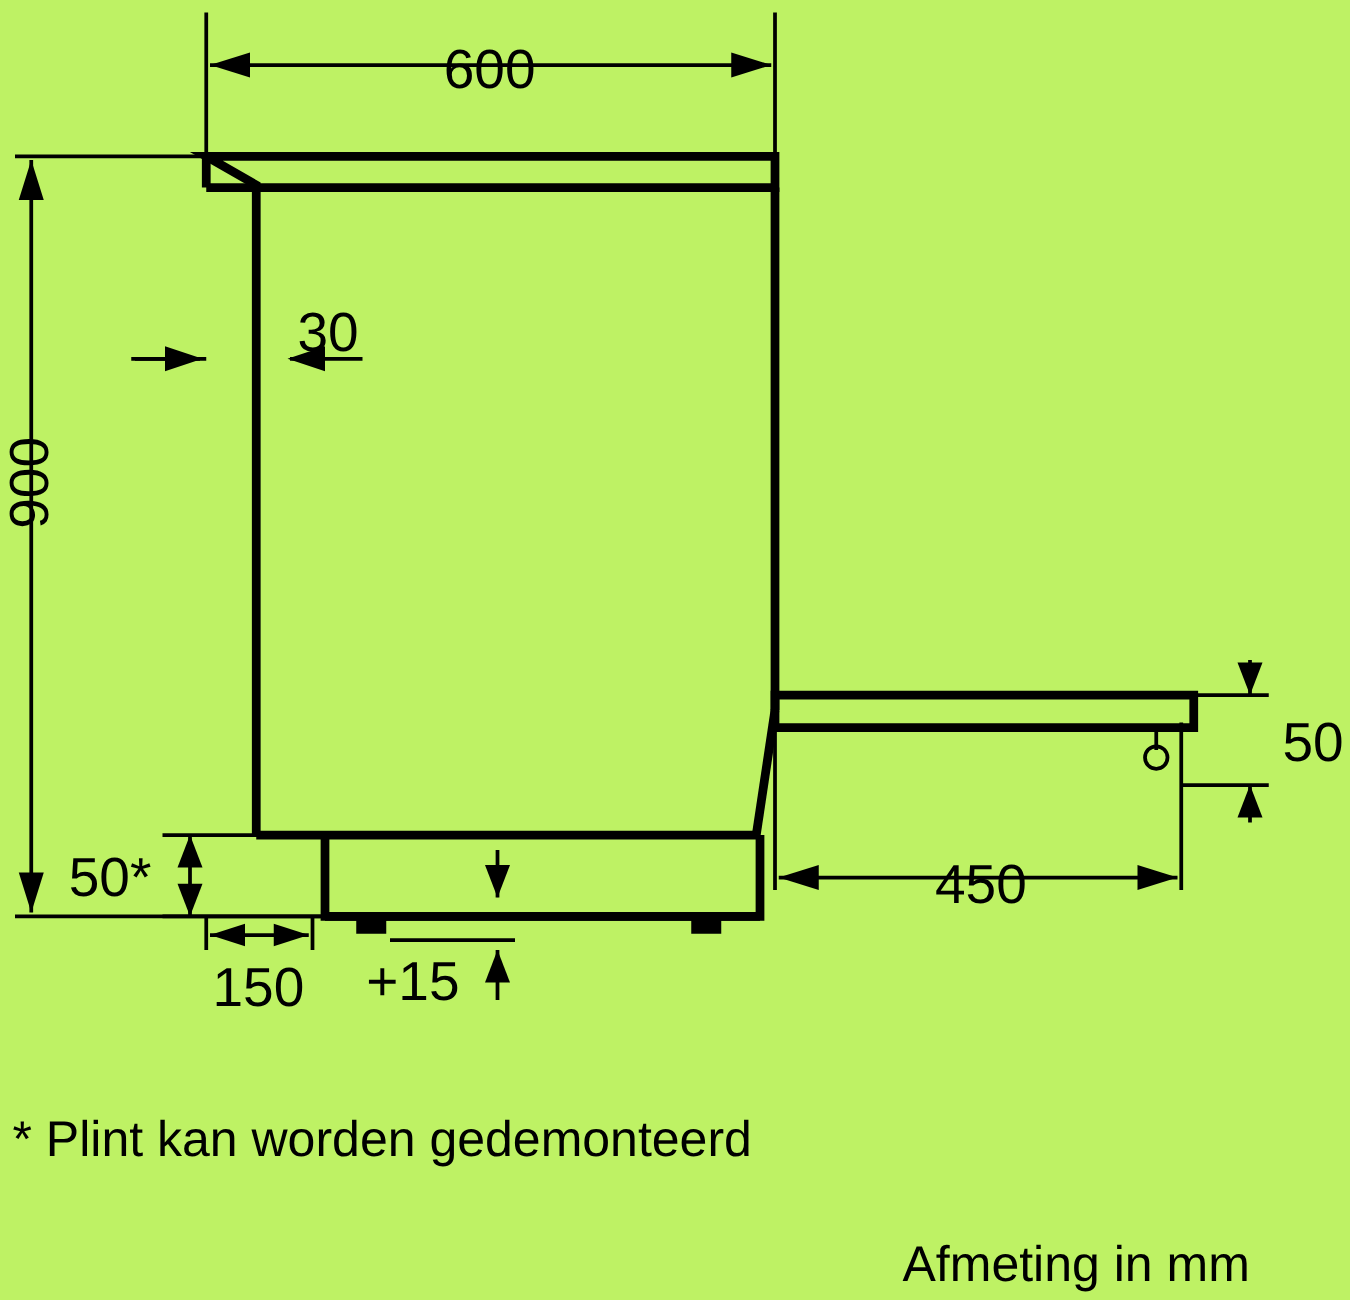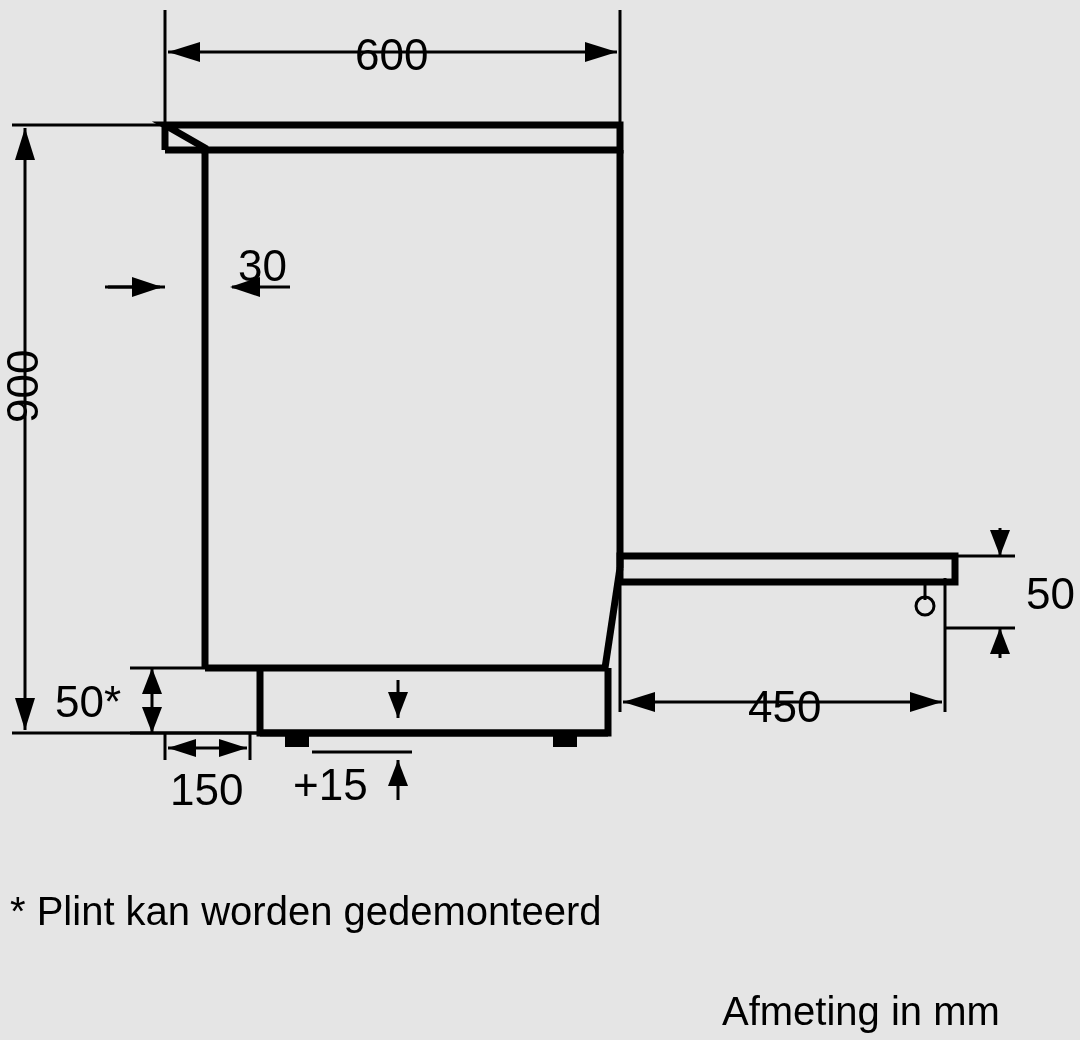--- a/index.html
+++ b/index.html
@@ -8,21 +8,21 @@
     background: #ffffff;
   }
   body {
     font-family: "Liberation Sans", sans-serif;
     color: #000000;
   }
   #stage {
     position: relative;
     width: 1080px;
     height: 1040px;
-    background: #e5e5e5;
+    background: #bef264;
     overflow: hidden;
   }
   svg.diagram {
     position: absolute;
     left: 0;
     top: 0;
     width: 1080px;
     height: 1040px;
   }
   .dim-label {

